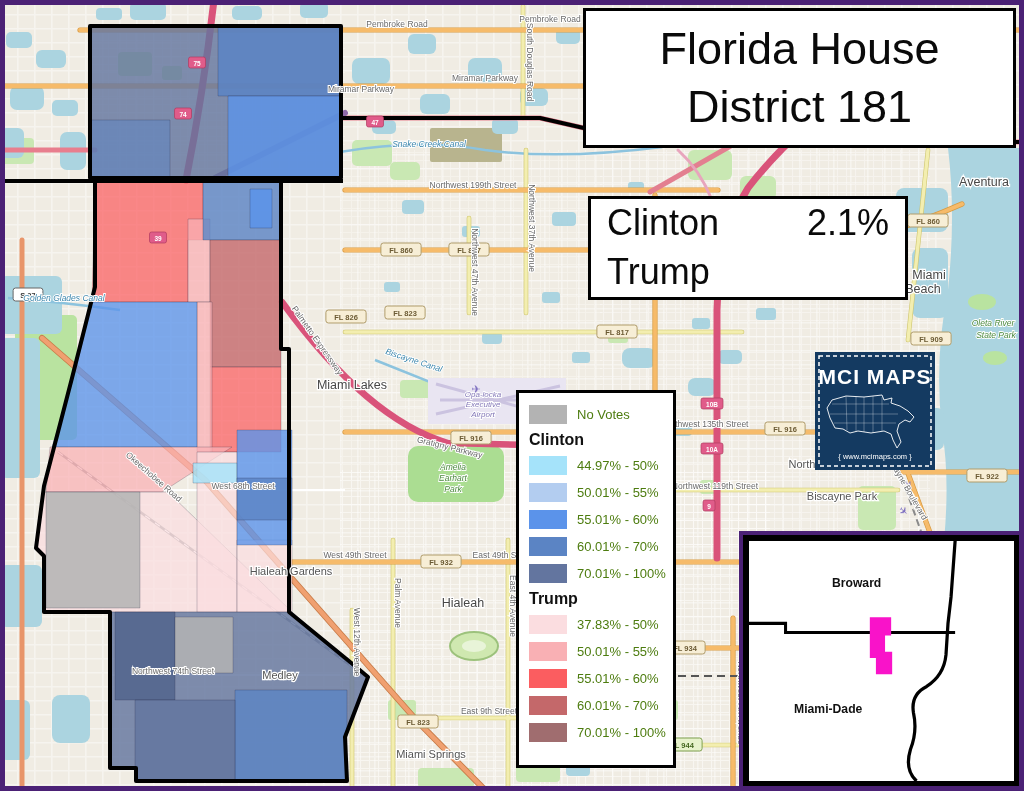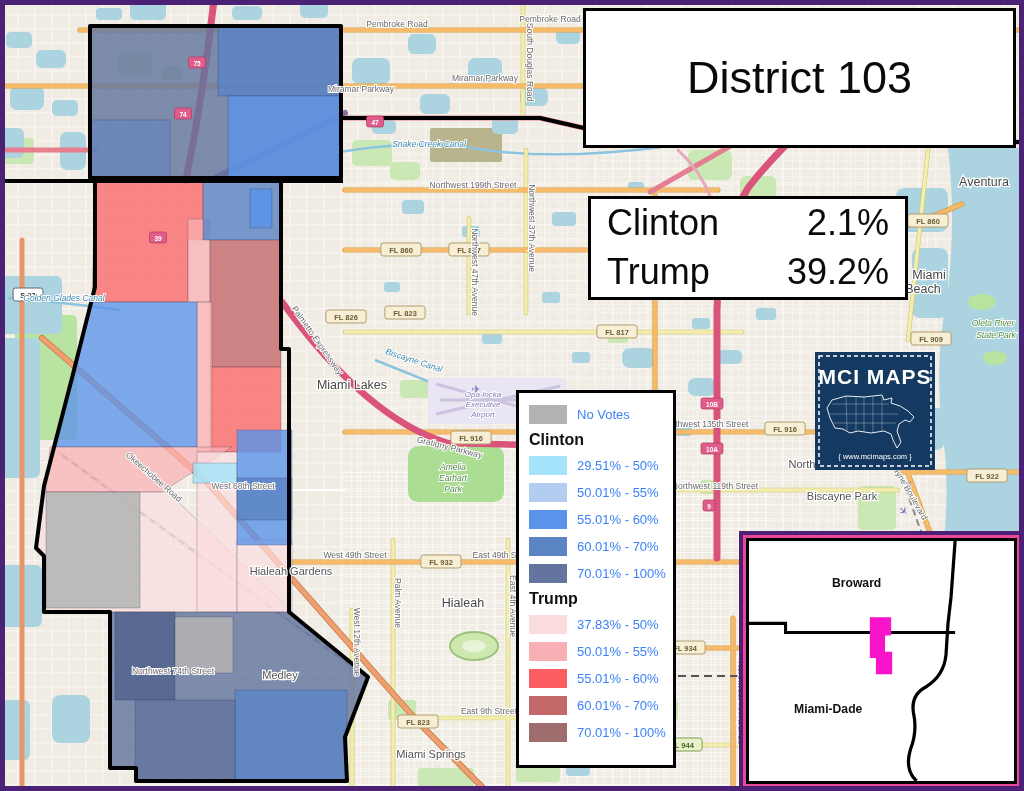--- a/index.html
+++ b/index.html
@@ -9,26 +9,26 @@
   
   #title-box{left:583px;top:8px;width:433px;height:140px;display:flex;flex-direction:column;justify-content:center;text-align:center;}
   #title-box .tline{font-size:45px;line-height:1.3;color:#0a0a0a;}
   
   #results-box{left:588px;top:196px;width:320px;height:104px;display:flex;flex-direction:column;justify-content:center;padding:0 16px;}
   .res-row{display:flex;justify-content:space-between;align-items:center;font-size:36px;line-height:1.35;color:#0a0a0a;}
   
   #legend-box{left:516px;top:390px;width:160px;height:378px;padding:8px 0 6px 10px;}
   .lg-row{display:flex;align-items:center;height:27px;}
   .lg-sw{width:38px;height:19px;margin-right:10px;flex:0 0 auto;}
-  .lg-label{font-size:13px;color:#3b82f6;}
+  .lg-label{font-size:13px;color:#4d7c0f;}
   .lg-header{font-size:16px;font-weight:bold;color:#111;height:24px;line-height:24px;}
   
   #logo-box{position:absolute;left:815px;top:352px;width:120px;height:118px;z-index:35;}
   
-  #inset-outer{position:absolute;left:739px;top:531px;width:285px;height:260px;border:4px solid var(--PURPLE);background:#ec4899;padding:3px;box-sizing:border-box;z-index:45;}
+  #inset-outer{position:absolute;left:739px;top:531px;width:285px;height:260px;border:4px solid var(--PURPLE);background:#000000;padding:3px;box-sizing:border-box;z-index:45;}
   #inset-inner{width:100%;height:100%;border:3px solid #000;box-sizing:border-box;background:#fff;}
   
   text{font-family:"Liberation Sans",sans-serif;}
   .lbl{paint-order:stroke;stroke:#ffffff;stroke-width:2.4px;fill:#474747;}
   .lbl-city{font-size:12.5px;}
   .lbl-city2{font-size:11px;fill:#555;}
   .lbl-road{font-size:8.5px;fill:#6a6a6a;stroke-width:2px;}
   .lbl-water{font-size:8.5px;font-style:italic;fill:#3d87ad;stroke-width:1.8px;}
   .lbl-park{font-size:8.5px;font-style:italic;fill:#4c8a3f;stroke-width:1.8px;}
   .lbl-air{font-size:8px;font-style:italic;fill:#8478b8;stroke-width:1.8px;}
@@ -435,44 +435,44 @@
         <text x="453" y="470" text-anchor="middle" class="lbl lbl-park">Amelia</text>
         <text x="453" y="481" text-anchor="middle" class="lbl lbl-park">Earhart</text>
         <text x="453" y="492" text-anchor="middle" class="lbl lbl-park">Park</text>
         <text x="483" y="397" text-anchor="middle" class="lbl lbl-air">Opa-locka</text>
         <text x="483" y="407" text-anchor="middle" class="lbl lbl-air">Executive</text>
         <text x="483" y="417" text-anchor="middle" class="lbl lbl-air">Airport</text>
       </g>
   </svg>
 
   <div id="title-box" class="box">
-    <div class="tline">District 103</div>
+    <div class="tline">Florida House</div>
+    <div class="tline">District 181</div>
   </div>
 
   <div id="results-box" class="box">
     <div class="res-row">
       <span>Clinton</span>
       <span>2.1%</span>
     </div>
     <div class="res-row">
       <span>Trump</span>
-      <span>39.2%</span>
     </div>
   </div>
 
   <div id="legend-box" class="box">
     <div id="legend-rows">
         <div class="lg-row">
           <span class="lg-sw" style="background: rgb(179, 179, 179);"></span>
           <span class="lg-label">No Votes</span>
         </div>
         <div class="lg-header">Clinton</div>
         <div class="lg-row">
           <span class="lg-sw" style="background: rgb(165, 227, 250);"></span>
-          <span class="lg-label">29.51% - 50%</span>
+          <span class="lg-label">44.97% - 50%</span>
         </div>
         <div class="lg-row">
           <span class="lg-sw" style="background: rgb(179, 205, 240);"></span>
           <span class="lg-label">50.01% - 55%</span>
         </div>
         <div class="lg-row">
           <span class="lg-sw" style="background: rgb(91, 147, 234);"></span>
           <span class="lg-label">55.01% - 60%</span>
         </div>
         <div class="lg-row">

